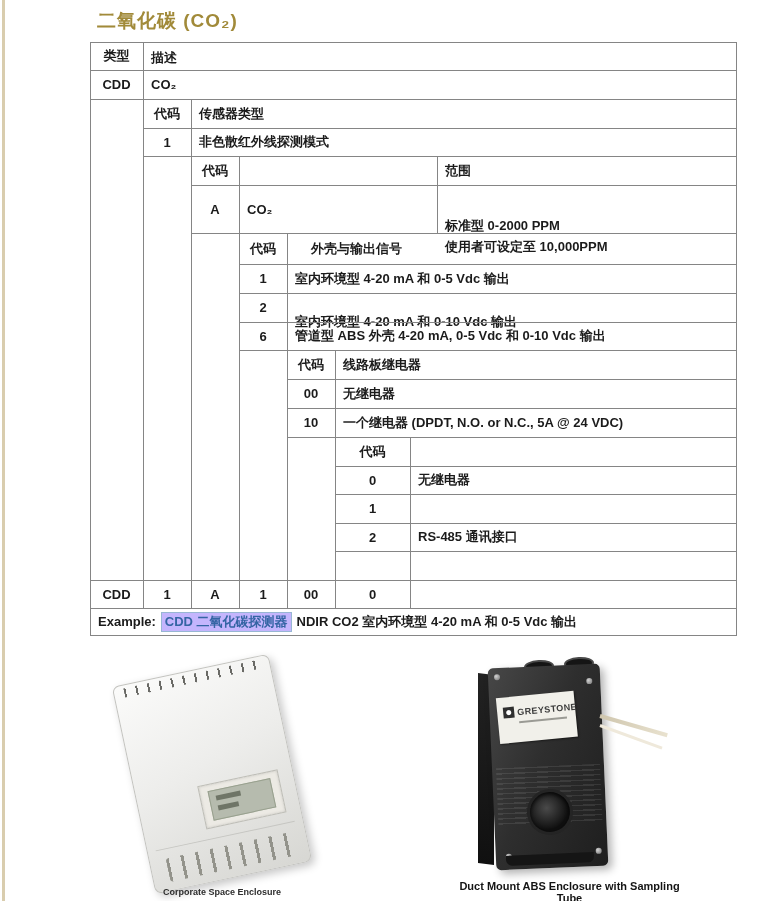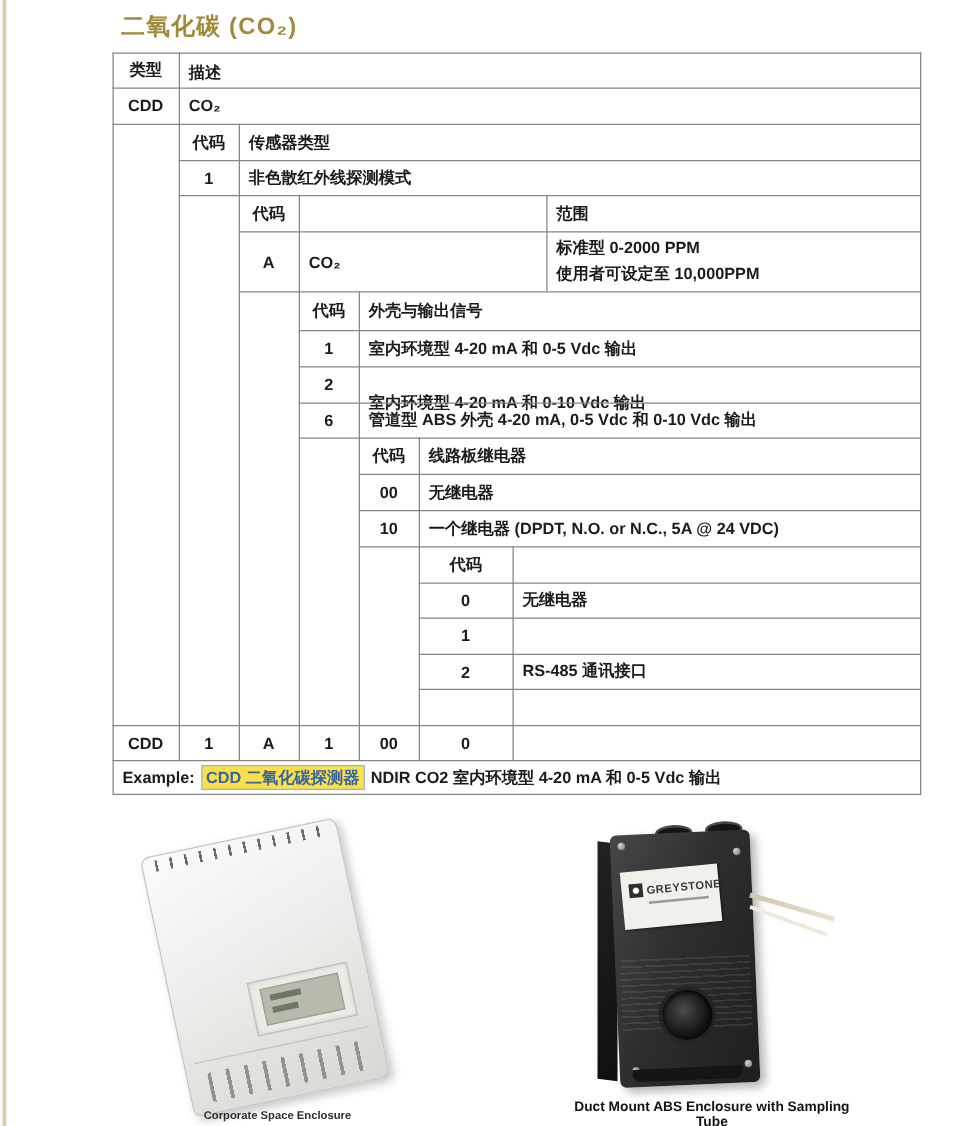--- a/index.html
+++ b/index.html
@@ -8,26 +8,26 @@
   .page-edge{position:absolute;left:2px;top:0;width:3px;height:901px;background:#d9cdae;}
   .title{position:absolute;left:97px;top:8px;font-size:19px;font-weight:bold;color:#a18a39;
     letter-spacing:1px;margin:0;}
   
   #tbl{position:absolute;left:0;top:0;width:780px;height:660px;}
   .gl{position:absolute;background:#858585;}
   .c{position:absolute;display:flex;align-items:center;font-size:13px;font-weight:bold;
      color:#1b1b1b;white-space:nowrap;overflow:hidden;}
   .cc{justify-content:center;}
   .cl{padding-left:8px;box-sizing:border-box;}
-  .col2{flex-direction:column;align-items:flex-start;justify-content:center;line-height:1.6;}
+  .col2{flex-direction:column;align-items:flex-start;justify-content:center;line-height:1.6;margin-top:28px;}
   .arrow{display:inline-flex;align-items:center;margin:0 10px 0 10px;}
   .arrow .tri{width:0;height:0;border-top:5px solid transparent;border-bottom:5px solid transparent;
      border-right:10px solid #1b5e38;}
   .arrow .bar{width:13px;height:4px;background:#1b5e38;}
-  .ex-hl{background:#fde047;color:#3465a4;border:1px solid #98b6d4;padding:0 3px;margin:0 5px;}
+  .ex-hl{background:#c4b5fd;color:#3465a4;border:1px solid #98b6d4;padding:0 3px;margin:0 5px;}
   
   .fig{position:absolute;}
   .cap{position:absolute;left:0;width:100%;text-align:center;font-weight:bold;}
   .cap-left{top:239px;font-size:9px;color:#2e2e2e;}
   .cap-right{top:232px;font-size:11px;color:#141414;}
   
   .dev{position:absolute;left:20px;top:20px;width:158px;height:210px;border-radius:7px;
     background:linear-gradient(160deg,#fbfbfa 0%,#ededeb 45%,#d7d7d3 100%);
     border:1px solid #c3c3bf;transform:rotate(-12deg);box-shadow:3px 4px 8px rgba(0,0,0,.22);}
   .dev-topvents{position:absolute;top:3px;left:10px;right:10px;height:9px;
@@ -97,21 +97,21 @@
     <div class="c cc" style="left:191px;top:156px;width:48px;height:29px">代码</div>
     <div class="c cl" style="left:437px;top:156px;width:299px;height:29px">范围</div>
     <div class="c cc" style="left:191px;top:185px;width:48px;height:48px">A</div>
     <div class="c cl" style="left:239px;top:185px;width:198px;height:48px">CO₂</div>
     <div class="c cl col2" style="left:437px;top:185px;width:299px;height:48px">
       <span>标准型 0-2000 PPM</span>
       <span>使用者可设定至 10,000PPM</span>
     </div>
 
     <div class="c cc" style="left:239px;top:233px;width:48px;height:31px">代码</div>
-    <div class="c cl" style="left:287px;top:233px;width:449px;height:31px">外壳与输出信号</div>
+    <div class="c cl" style="left:303px;top:233px;width:449px;height:31px">外壳与输出信号</div>
     <div class="c cc" style="left:239px;top:264px;width:48px;height:29px">1</div>
     <div class="c cl" style="left:287px;top:264px;width:449px;height:29px">室内环境型 4-20 mA 和 0-5 Vdc 输出</div>
     <div class="c cc" style="left:239px;top:293px;width:48px;height:29px">2</div>
     <div class="c cl" style="left:287px;top:307px;width:449px;height:29px">室内环境型 4-20 mA 和 0-10 Vdc 输出</div>
     <div class="c cc" style="left:239px;top:322px;width:48px;height:28px">6</div>
     <div class="c cl" style="left:287px;top:322px;width:449px;height:28px">管道型 ABS 外壳  4-20 mA, 0-5 Vdc 和 0-10 Vdc 输出</div>
 
     <div class="c cc" style="left:287px;top:350px;width:48px;height:29px">代码</div>
     <div class="c cl" style="left:335px;top:350px;width:401px;height:29px">线路板继电器</div>
     <div class="c cc" style="left:287px;top:379px;width:48px;height:29px">00</div>

